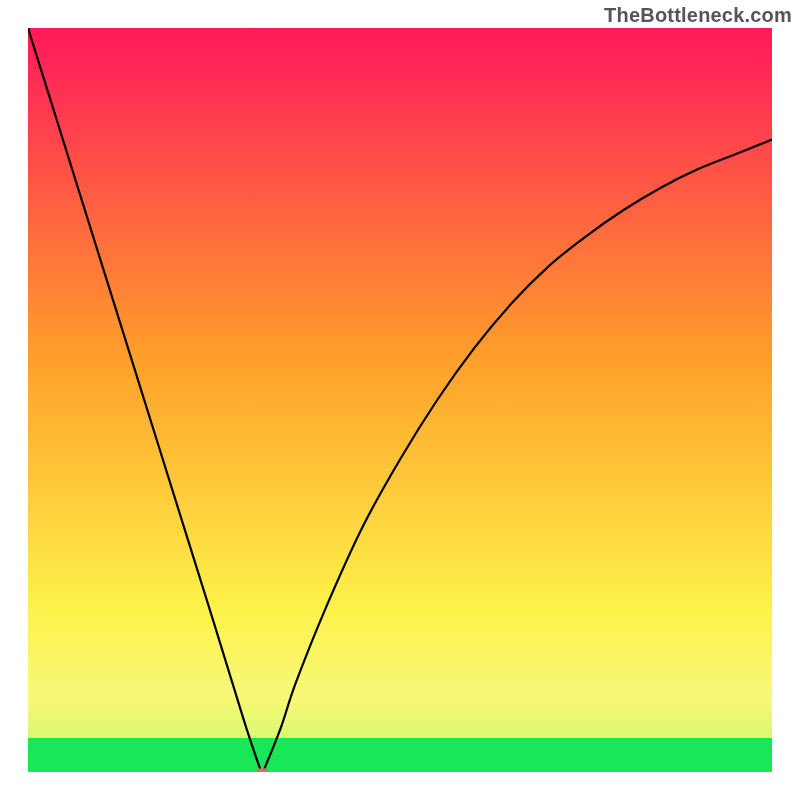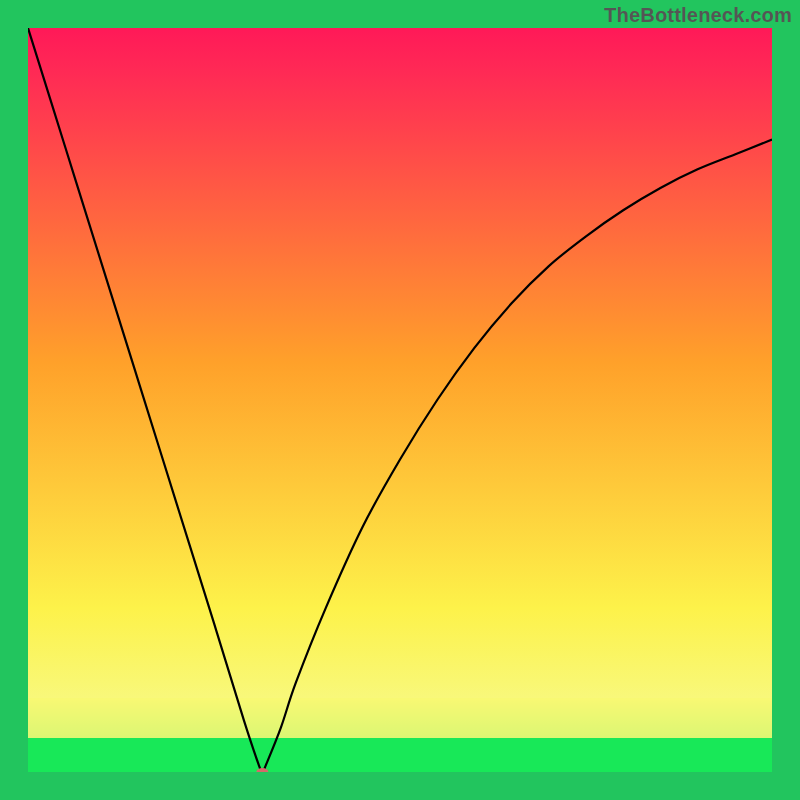--- a/index.html
+++ b/index.html
@@ -8,21 +8,21 @@
     width: 800px;
     height: 800px;
     background: #000;
     font-family: Arial, Helvetica, sans-serif;
     overflow: hidden;
   }
   .frame {
     position: relative;
     width: 800px;
     height: 800px;
-    background: #22c55e;
+    background: #ffffff;
   }
   .watermark {
     position: absolute;
     top: 4px;
     right: 8px;
     color: #555;
     font-size: 20px;
     font-weight: 600;
     letter-spacing: 0.2px;
     user-select: none;

